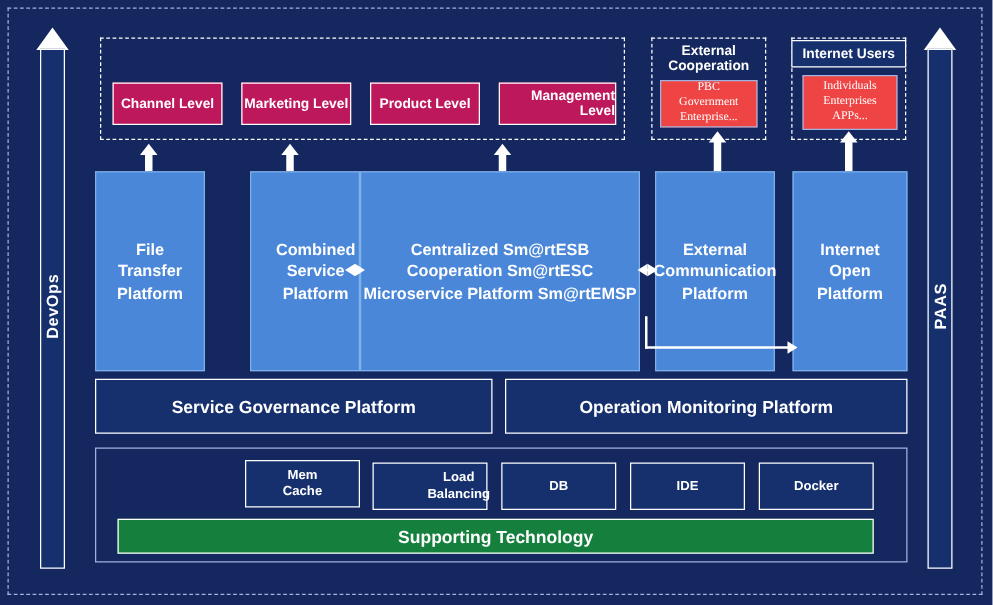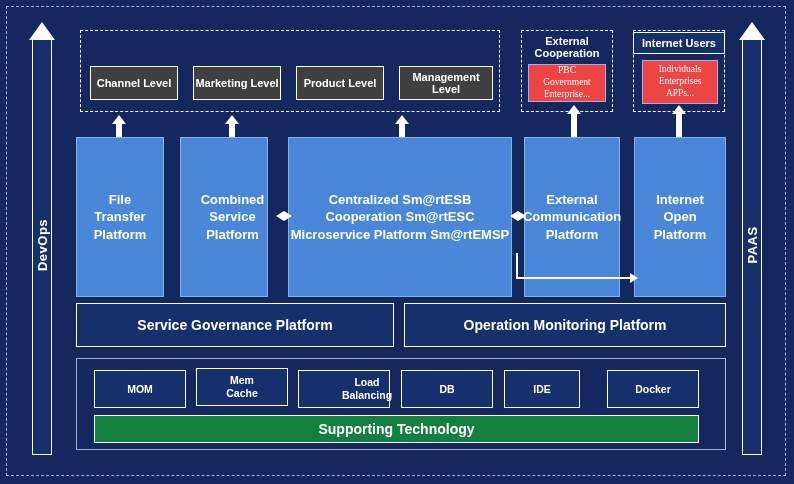--- a/index.html
+++ b/index.html
@@ -75,24 +75,25 @@
   .box {
     position: absolute;
     box-sizing: border-box;
     display: flex;
     align-items: center;
     justify-content: center;
     text-align: center;
     color: #ffffff;
   }
   .lvl-box {
-    background: #404040;
+    background: #be185d;
     border: 1px solid #ffffff;
     font-size: 11px;
     font-weight: bold;
+    text-align: right;
   }
   .small-title {
     position: absolute;
     color: #ffffff;
     font-size: 11px;
     font-weight: bold;
     text-align: center;
     box-sizing: border-box;
     display: flex;
     align-items: center;
@@ -278,21 +279,21 @@
     <div class="head"></div>
       <div class="tail" style="height:24px;"></div>
   </div>
 
   <div class="box blue-box" style="left:76px; top:137px; width:88px; height:160px;">
     <span style="white-space:pre-line;">File
 Transfer
 Platform</span>
   </div>
 
-  <div class="box blue-box" style="left:180px; top:137px; width:88px; height:160px;padding-left:17px;">
+  <div class="box blue-box" style="left:200px; top:137px; width:88px; height:160px;padding-left:17px;">
     <span style="white-space:pre-line;">Combined
 Service
 Platform</span>
   </div>
 
   <div class="box blue-box" style="left:288px; top:137px; width:224px; height:160px; flex-direction:column;">
     <span>Centralized Sm@rtESB</span>
     <span>Cooperation Sm@rtESC</span>
     <span>Microservice Platform Sm@rtEMSP</span>
   </div>
@@ -317,35 +318,32 @@
 
   <div class="box navy-box" style="left:76px; top:303px; width:318px; height:44px;">
     <span>Service Governance Platform</span>
   </div>
   <div class="box navy-box" style="left:404px; top:303px; width:322px; height:44px;">
     <span>Operation Monitoring Platform</span>
   </div>
 
   <div class="tech-frame" style="left:76px; top:358px; width:650px; height:92px;"></div>
 
-  <div class="box tech-box" style="left:94px; top:370px; width:92px; height:38px;">
-    <span>MOM</span>
-  </div>
   <div class="box tech-box" style="left:196px; top:368px; width:92px; height:38px;">
     <span style="white-space:pre-line;">Mem
 Cache</span>
   </div>
   <div class="box tech-box" style="left:298px; top:370px; width:92px; height:38px;">
     <span style="white-space:pre-line;margin-left:46px;">Load
 Balancing</span>
   </div>
   <div class="box tech-box" style="left:401px; top:370px; width:92px; height:38px;">
     <span>DB</span>
   </div>
-  <div class="box tech-box" style="left:504px; top:370px; width:76px; height:38px;">
+  <div class="box tech-box" style="left:504px; top:370px; width:92px; height:38px;">
     <span>IDE</span>
   </div>
   <div class="box tech-box" style="left:607px; top:370px; width:92px; height:38px;">
     <span>Docker</span>
   </div>
 
   <div class="box support-box" style="left:94px; top:415px; width:605px; height:28px;">
     <span>Supporting Technology</span>
   </div>
 

